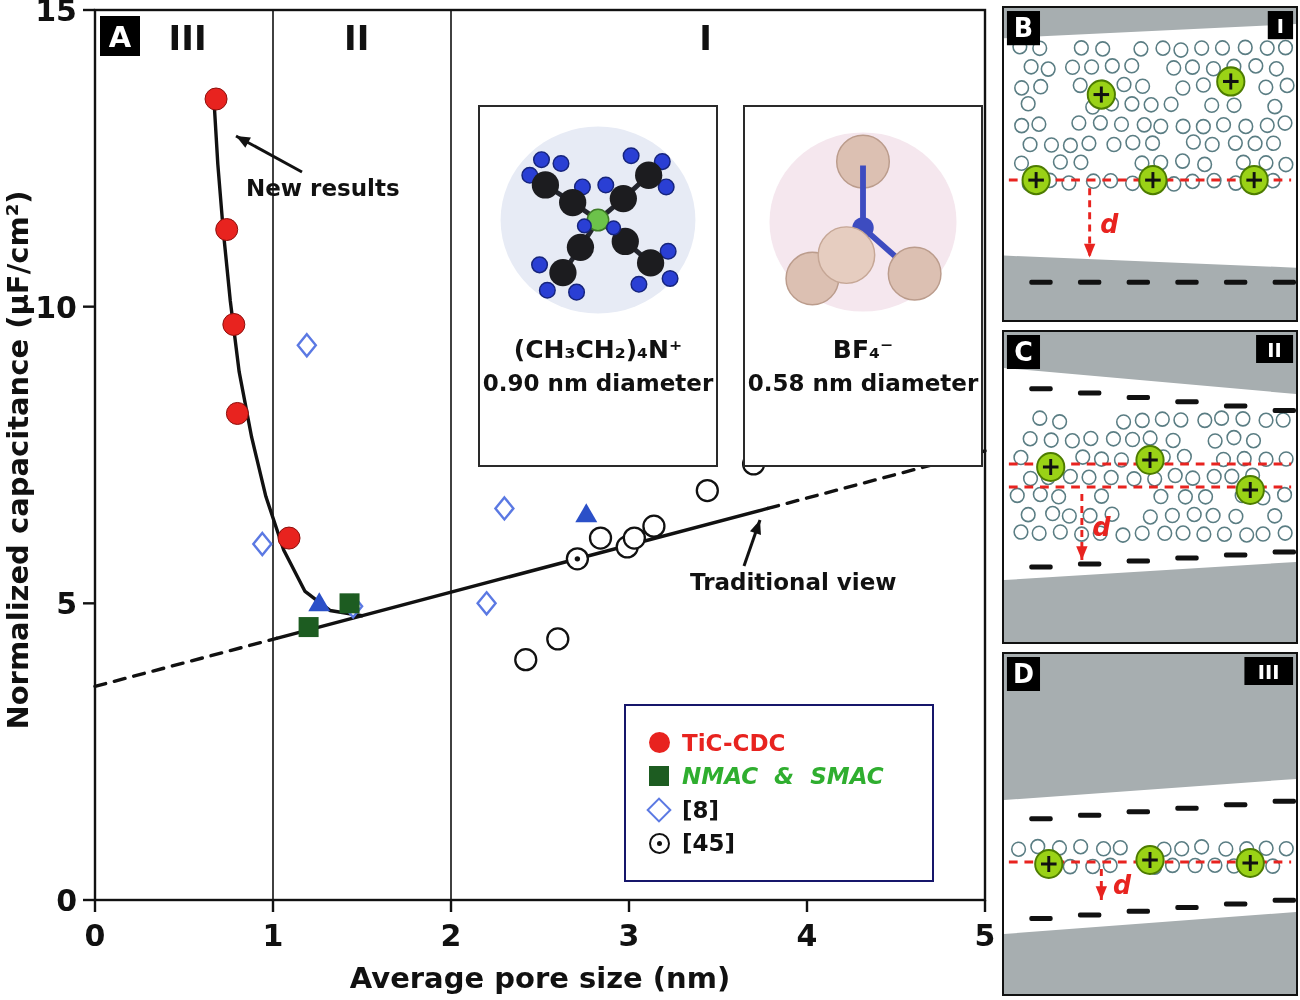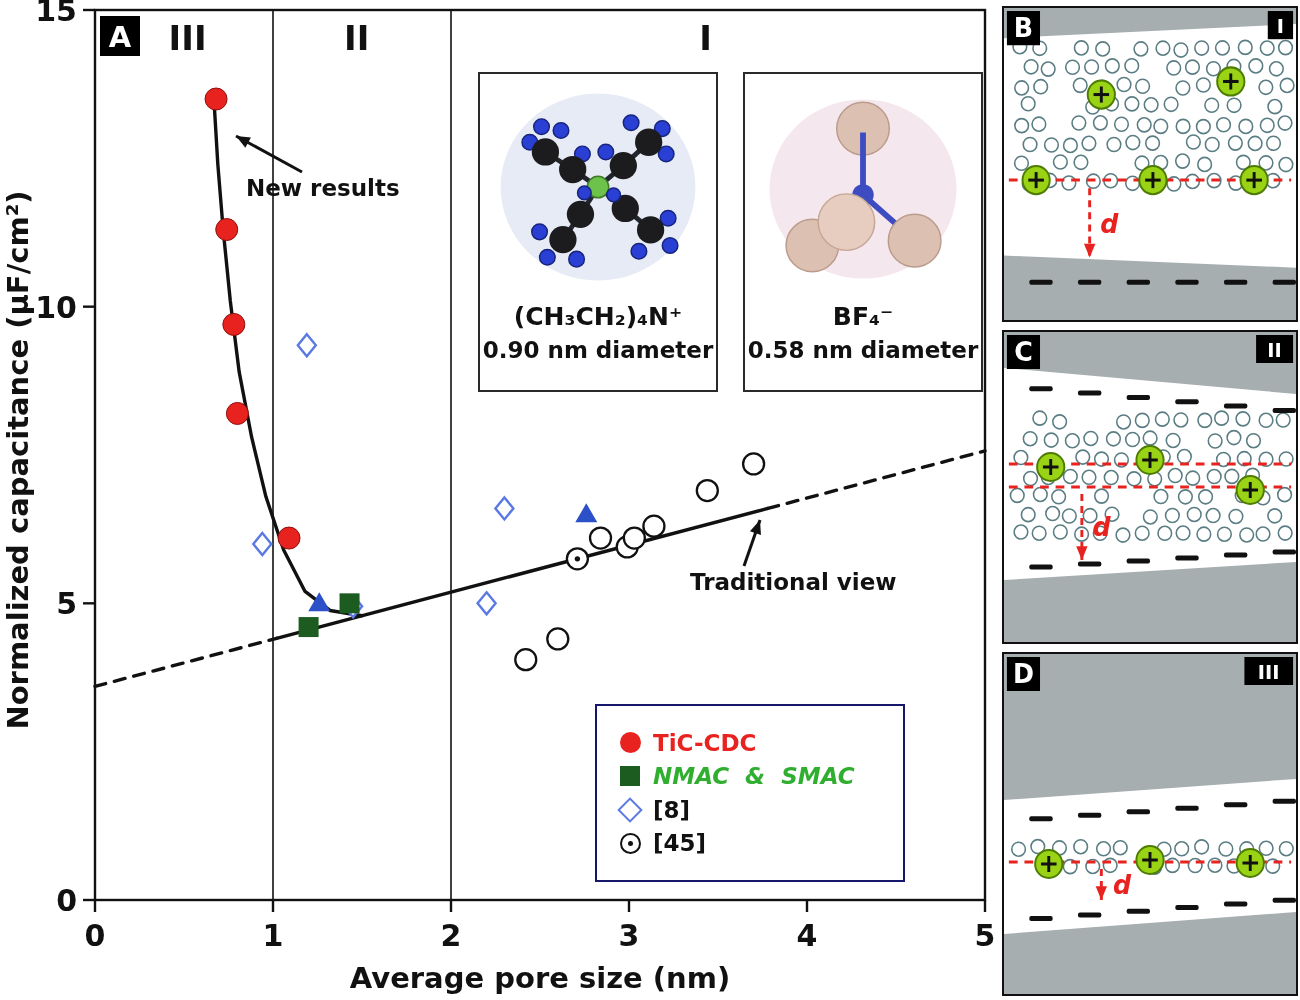--- a/index.html
+++ b/index.html
@@ -10,27 +10,27 @@
   text{font-family:"DejaVu Sans",sans-serif;}
   .tick{font-size:30px;font-weight:bold;fill:#111;}
   .axis-title{font-size:29px;font-weight:bold;fill:#111;}
   .region-label{font-size:34px;font-weight:bold;fill:#111;}
   .panel-letter{font-size:29px;font-weight:bold;fill:#fff;}
   .annot{font-size:23px;font-weight:bold;fill:#111;}
   .d-label{font-size:26px;font-weight:bold;font-style:italic;fill:#e8231f;}
   .corner-letter{font-size:26px;font-weight:bold;fill:#fff;}
   .corner-roman{font-size:20px;font-weight:bold;fill:#fff;}
 
-  .inset{position:absolute;top:72px;width:240px;height:320px;background:#fff;
+  .inset{position:absolute;top:105px;width:240px;height:362px;background:#fff;
          border:2px solid #2a2a2a;box-sizing:border-box;text-align:center;z-index:3;}
   .inset .mol{display:block;margin:2px auto 0;}
   .inset-formula{font-size:25px;font-weight:bold;color:#111;margin-top:0;}
   .inset-caption{font-size:23px;font-weight:bold;color:#111;margin-top:6px;}
 
-  .legend{position:absolute;left:595px;top:704px;width:310px;height:178px;background:#fff;
+  .legend{position:absolute;left:624px;top:704px;width:310px;height:178px;background:#fff;
           border:2px solid #16166b;box-sizing:border-box;padding:20px 10px;
           display:flex;flex-direction:column;justify-content:space-around;z-index:3;}
   .legend-row{display:flex;align-items:center;}
   .lmwrap{width:46px;display:flex;justify-content:center;align-items:center;}
   .legend-label{font-size:23px;font-weight:bold;white-space:pre;}
   .lm-filled-circle{width:21px;height:21px;border-radius:50%;}
   .lm-filled-square{width:20px;height:20px;}
   .lm-filled-triangle{width:0;height:0;border-left:11px solid transparent;border-right:11px solid transparent;border-bottom:19px solid #2b50c8;}
   .lm-open-diamond{width:14px;height:14px;border:2.5px solid #5b79e3;background:#fff;transform:rotate(45deg);}
   .lm-open-circle-dot{width:17px;height:17px;border:2.5px solid #111;border-radius:50%;position:relative;background:#fff;}

